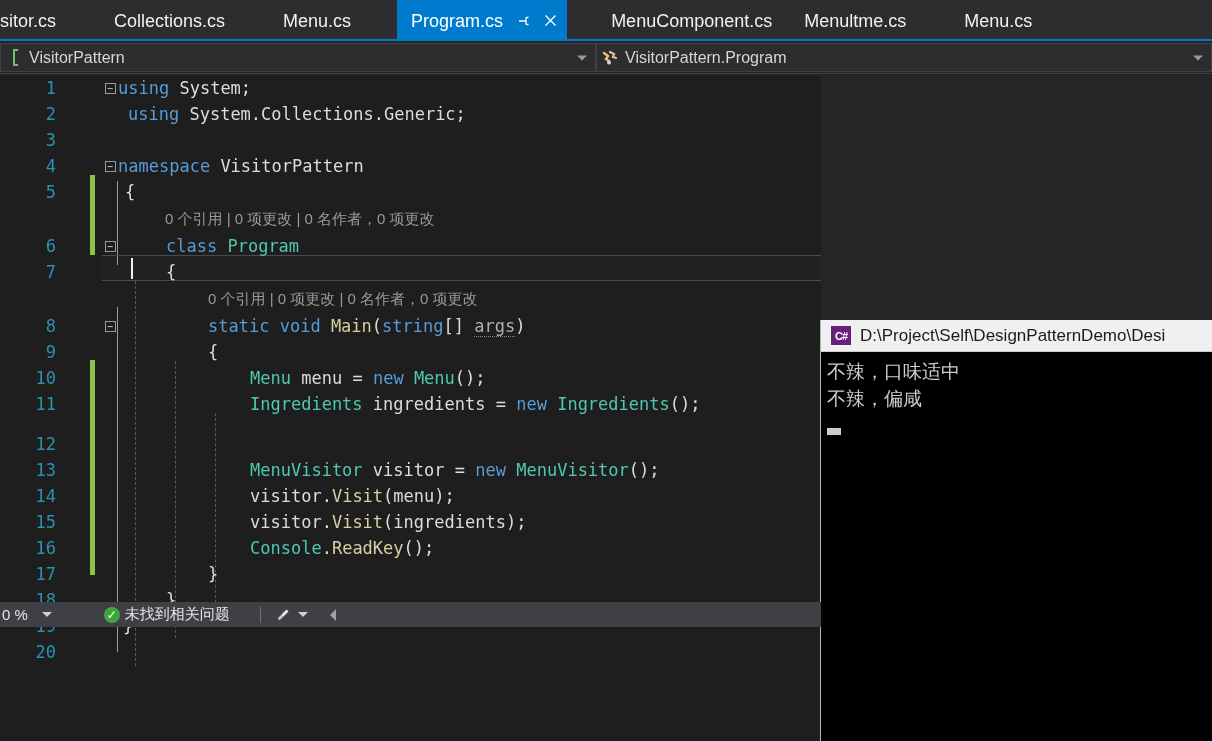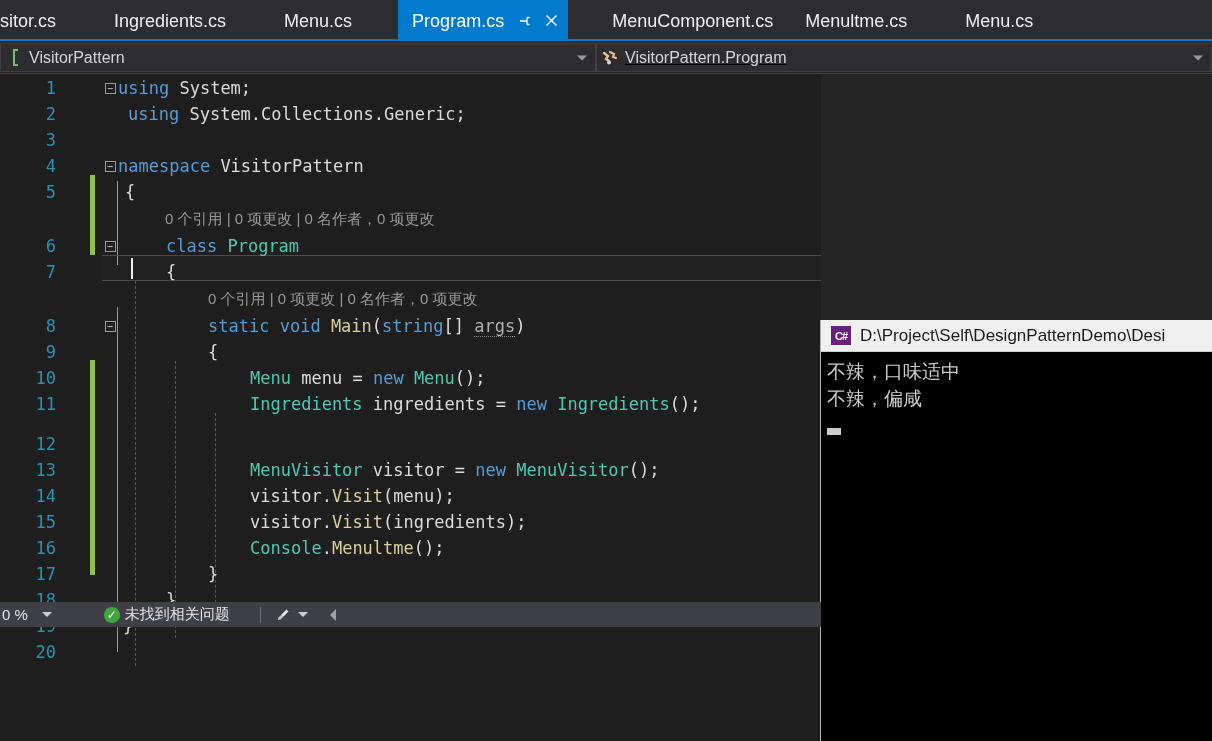--- a/index.html
+++ b/index.html
@@ -52,21 +52,21 @@
     border-bottom: 1px solid #3f3f46;
   }
   .nav-combo {
     display: flex; align-items: center;
     background: #2d2d30;
     border: 1px solid #3f3f46;
     height: 29px;
     position: relative;
   }
   .nav-combo.left { width: 596px; }
-  .nav-combo.right { flex: 1; text-decoration: underline; }
+  .nav-combo.right { flex: 1; }
   .nav-icon {
     width: 26px; display: flex; align-items: center; justify-content: center;
     flex: 0 0 26px;
   }
   .nav-text {
     color: #d6d6d6; font-size: 16px; white-space: nowrap; overflow: hidden;
     padding-left: 2px;
   }
   .nav-arrow {
     position: absolute; right: 8px; top: 50%; transform: translateY(-50%);
@@ -225,21 +225,21 @@
 </head>
 <body>
 
 <div id="root">
 
   <div class="tabstrip">
     <div class="tab" style="padding-left:0;">
       <span class="tab-label">sitor.cs</span>
     </div>
     <div class="tab" style="margin-left:30px;">
-      <span class="tab-label">Ingredients.cs</span>
+      <span class="tab-label">Collections.cs</span>
     </div>
     <div class="tab" style="margin-left:30px;">
       <span class="tab-label">Menu.cs</span>
     </div>
     <div class="tab active" style="margin-left:32px;">
       <span class="tab-label">Program.cs</span>
       <span class="tab-pin">
         <svg width="14" height="14" viewBox="0 0 14 14" aria-hidden="true">
           <path d="M2 7h7M9 3.5v7M9 3.5h2.5M9 10.5h2.5" stroke="#ffffff" stroke-width="1.3" fill="none"></path>
         </svg>
@@ -377,21 +377,21 @@
         <span class="text" style="left:250px;"><span class="id">visitor</span><span class="pun">.</span><span class="mth">Visit</span><span class="pun">(</span><span class="id">menu</span><span class="pun">);</span></span>
       </div>
 
       <div class="row" style="height:26px;">
         <span class="lineno">15</span>
         <span class="text" style="left:250px;"><span class="id">visitor</span><span class="pun">.</span><span class="mth">Visit</span><span class="pun">(</span><span class="id">ingredients</span><span class="pun">);</span></span>
       </div>
 
       <div class="row" style="height:26px;">
         <span class="lineno">16</span>
-        <span class="text" style="left:250px;"><span class="typ">Console</span><span class="pun">.</span><span class="mth">Menultme</span><span class="pun">();</span></span>
+        <span class="text" style="left:250px;"><span class="typ">Console</span><span class="pun">.</span><span class="mth">ReadKey</span><span class="pun">();</span></span>
       </div>
 
       <div class="row" style="height:26px;">
         <span class="lineno">17</span>
         <span class="text" style="left:208px;"><span class="pun">}</span></span>
       </div>
 
       <div class="row" style="height:26px;">
         <span class="lineno">18</span>
         <span class="text" style="left:166px;"><span class="pun">}</span></span>

